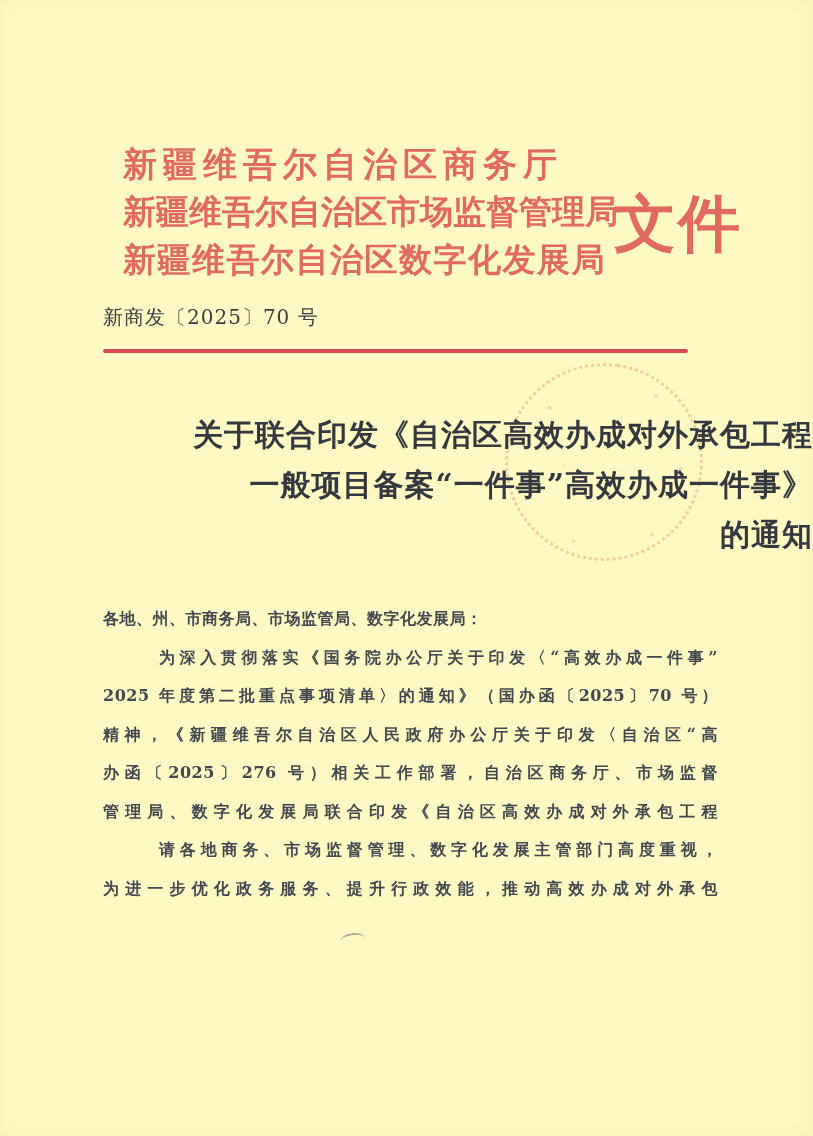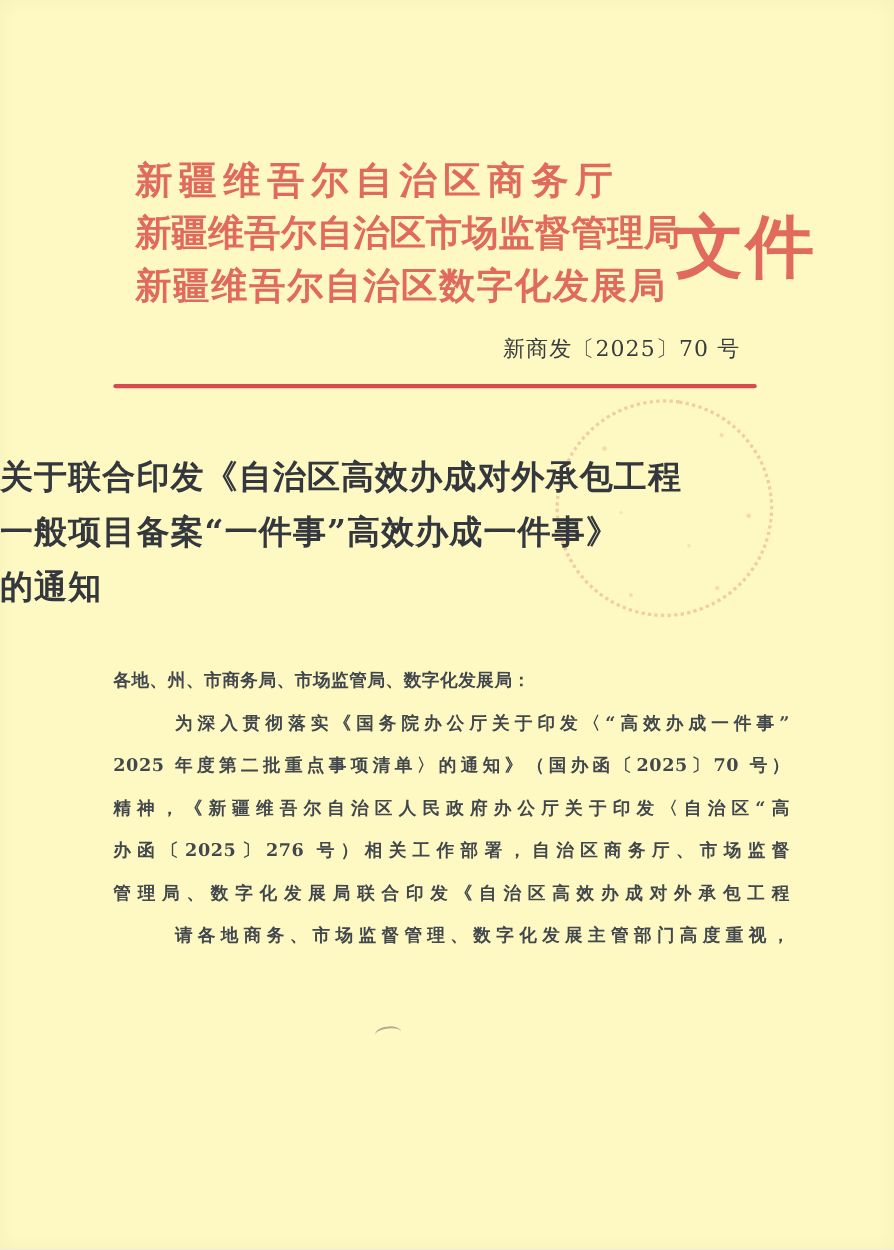--- a/index.html
+++ b/index.html
@@ -24,22 +24,22 @@
   .org-line.l2{font-size:33px;letter-spacing:0px;}
   .org-line.l3{font-size:33px;letter-spacing:1.5px;}
   .doc-type{
     position:absolute;left:614px;top:182px;
     color:var(--header-red);
     font-size:62px;font-weight:bold;letter-spacing:2px;
     white-space:nowrap;
   }
   
   .doc-number{
-    position:absolute;left:88px;top:304px;width:585px;
-    text-align:right;
+    position:absolute;left:103px;top:304px;width:585px;
+    text-align:left;
     font-size:20px;color:#3a3d40;letter-spacing:1px;
     white-space:nowrap;
   }
   
   .red-rule{
     position:absolute;left:103px;top:349px;width:585px;height:4px;
     background:var(--rule-red);
     border-radius:2px;
   }
   
@@ -56,21 +56,21 @@
       radial-gradient(circle at 9% 64%, rgba(190,70,58,.18) 1.5px, transparent 2.3px),
       radial-gradient(circle at 55% 40%, rgba(190,70,58,.14) 1.3px, transparent 2px),
       radial-gradient(circle at 30% 55%, rgba(190,70,58,.12) 1.2px, transparent 2px),
       radial-gradient(circle at 64% 66%, rgba(190,70,58,.14) 1.3px, transparent 2px);
     opacity:.85;
     transform:rotate(8deg);
   }
   
   .title{
     position:absolute;left:0;top:410px;width:813px;
-    text-align:left;
+    text-align:right;
     color:#34383e;
     font-size:30px;font-weight:bold;
     line-height:50px;letter-spacing:1px;
   }
   .title .t-line{display:block;white-space:nowrap;}
   
   .body-block{
     position:absolute;left:103px;top:600px;width:615px;
     color:#42474d;
     font-size:16px;
@@ -113,17 +113,18 @@
   </div>
 
   <div class="body-block">
     <span class="b-line">各地、州、市商务局、市场监管局、数字化发展局：</span>
     <span class="b-line fill indent">为深入贯彻落实《国务院办公厅关于印发〈“高效办成一件事”</span>
     <span class="b-line fill">2025 年度第二批重点事项清单〉的通知》（国办函〔2025〕70 号）</span>
     <span class="b-line fill">精神，《新疆维吾尔自治区人民政府办公厅关于印发〈自治区“高</span>
     <span class="b-line fill">办函〔2025〕276 号）相关工作部署，自治区商务厅、市场监督</span>
     <span class="b-line fill">管理局、数字化发展局联合印发《自治区高效办成对外承包工程</span>
     <span class="b-line fill indent">请各地商务、市场监督管理、数字化发展主管部门高度重视，</span>
+    <span class="b-line fill">为进一步优化政务服务、提升行政效能，推动高效办成对外承包</span>
   </div>
 
   <div class="pen-mark"></div>
 
 </div>
 
 </body></html>

